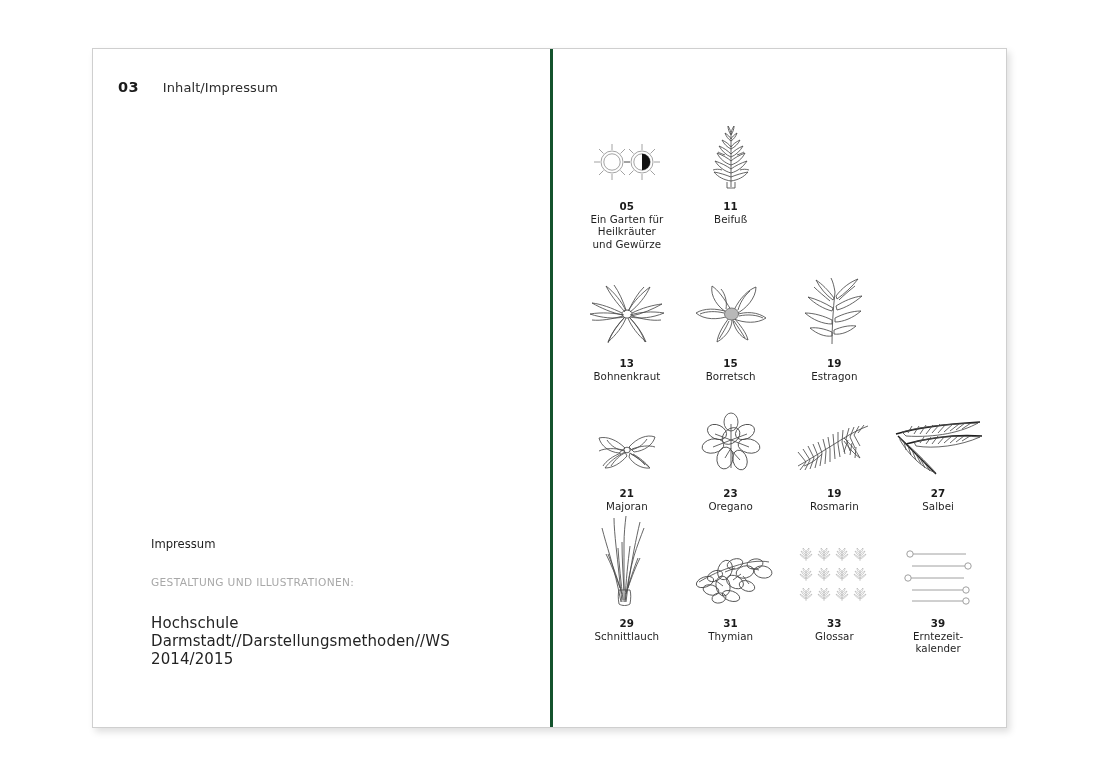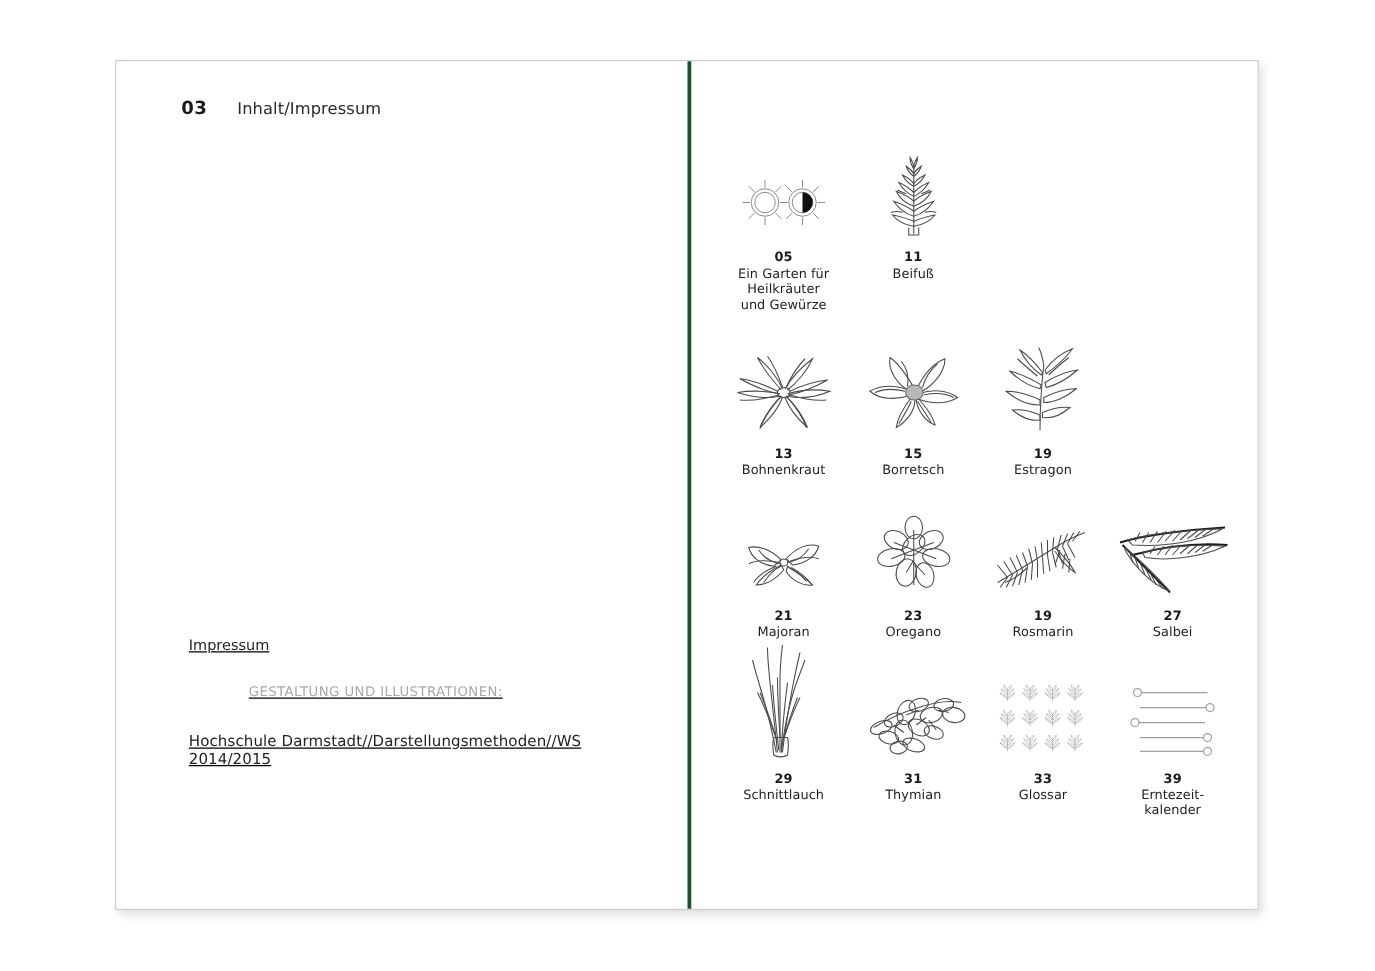--- a/index.html
+++ b/index.html
@@ -49,59 +49,56 @@
     left: 25px;
     top: 30px;
     display: flex;
     align-items: baseline;
   }
   .folio-num {
     font-size: 14.5px;
     font-weight: 700;
     color: #1b1b1b;
     letter-spacing: 0.3px;
-    margin-left: 27px;
   }
   .folio-title {
     margin-left: 24px;
     font-size: 13px;
     color: #2b2b2b;
     letter-spacing: 0.1px;
   }
 
   
   .impressum {
     position: absolute;
     left: 58px;
-    top: 460px;
+    top: 488px;
     width: 370px;
-    text-decoration: underline;
   }
   .imp-head {
     font-size: 11.6px;
     color: #1f1f1f;
     margin-bottom: 24px;
   }
   .imp-label {
     font-size: 10.6px;
     color: #a8a8a8;
     letter-spacing: 0.35px;
     line-height: 1.45;
-    margin-left: 48px;
   }
   .imp-strong {
     font-size: 11.4px;
     font-weight: 700;
     color: #1b1b1b;
     line-height: 1.5;
   }
   .imp-group { margin-bottom: 1px; }
   .imp-footer {
     margin-top: 24px;
-    font-size: 12px;
+    font-size: 15px;
     color: #232323;
     letter-spacing: 0.1px;
   }
 
   
   .toc-grid {
     position: absolute;
     left: 22px;
     top: 62px;
     width: 415px;

